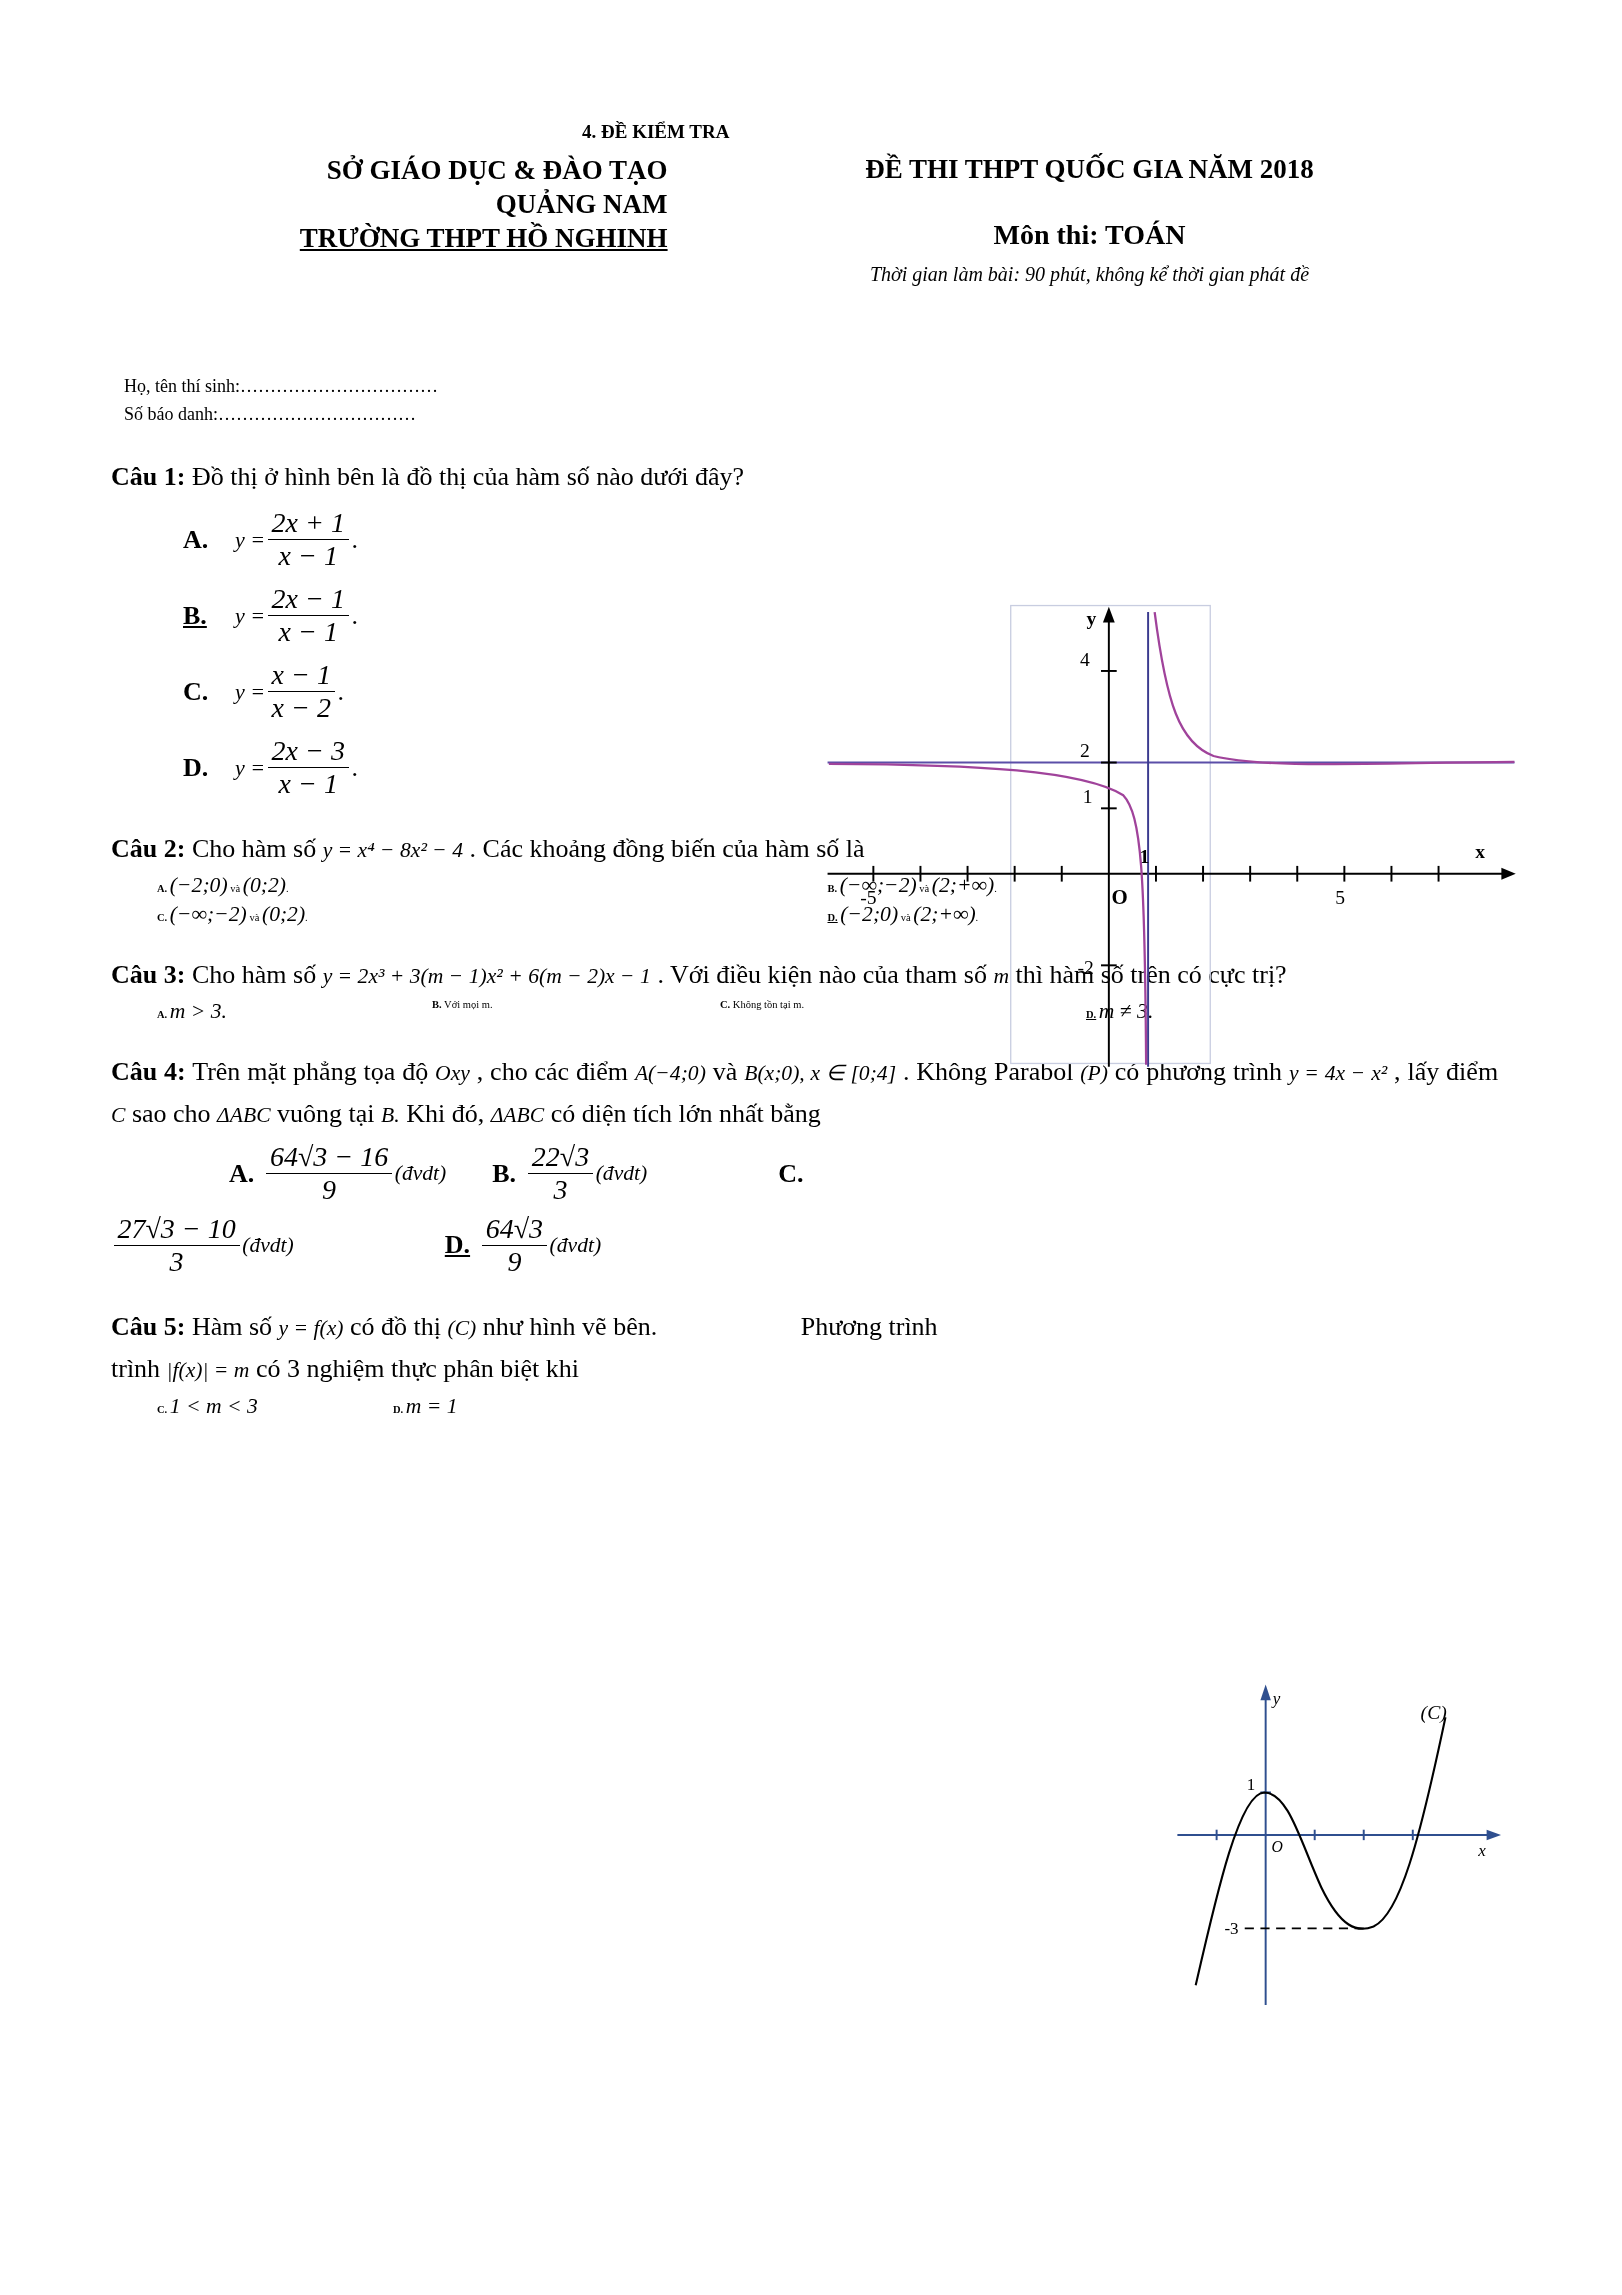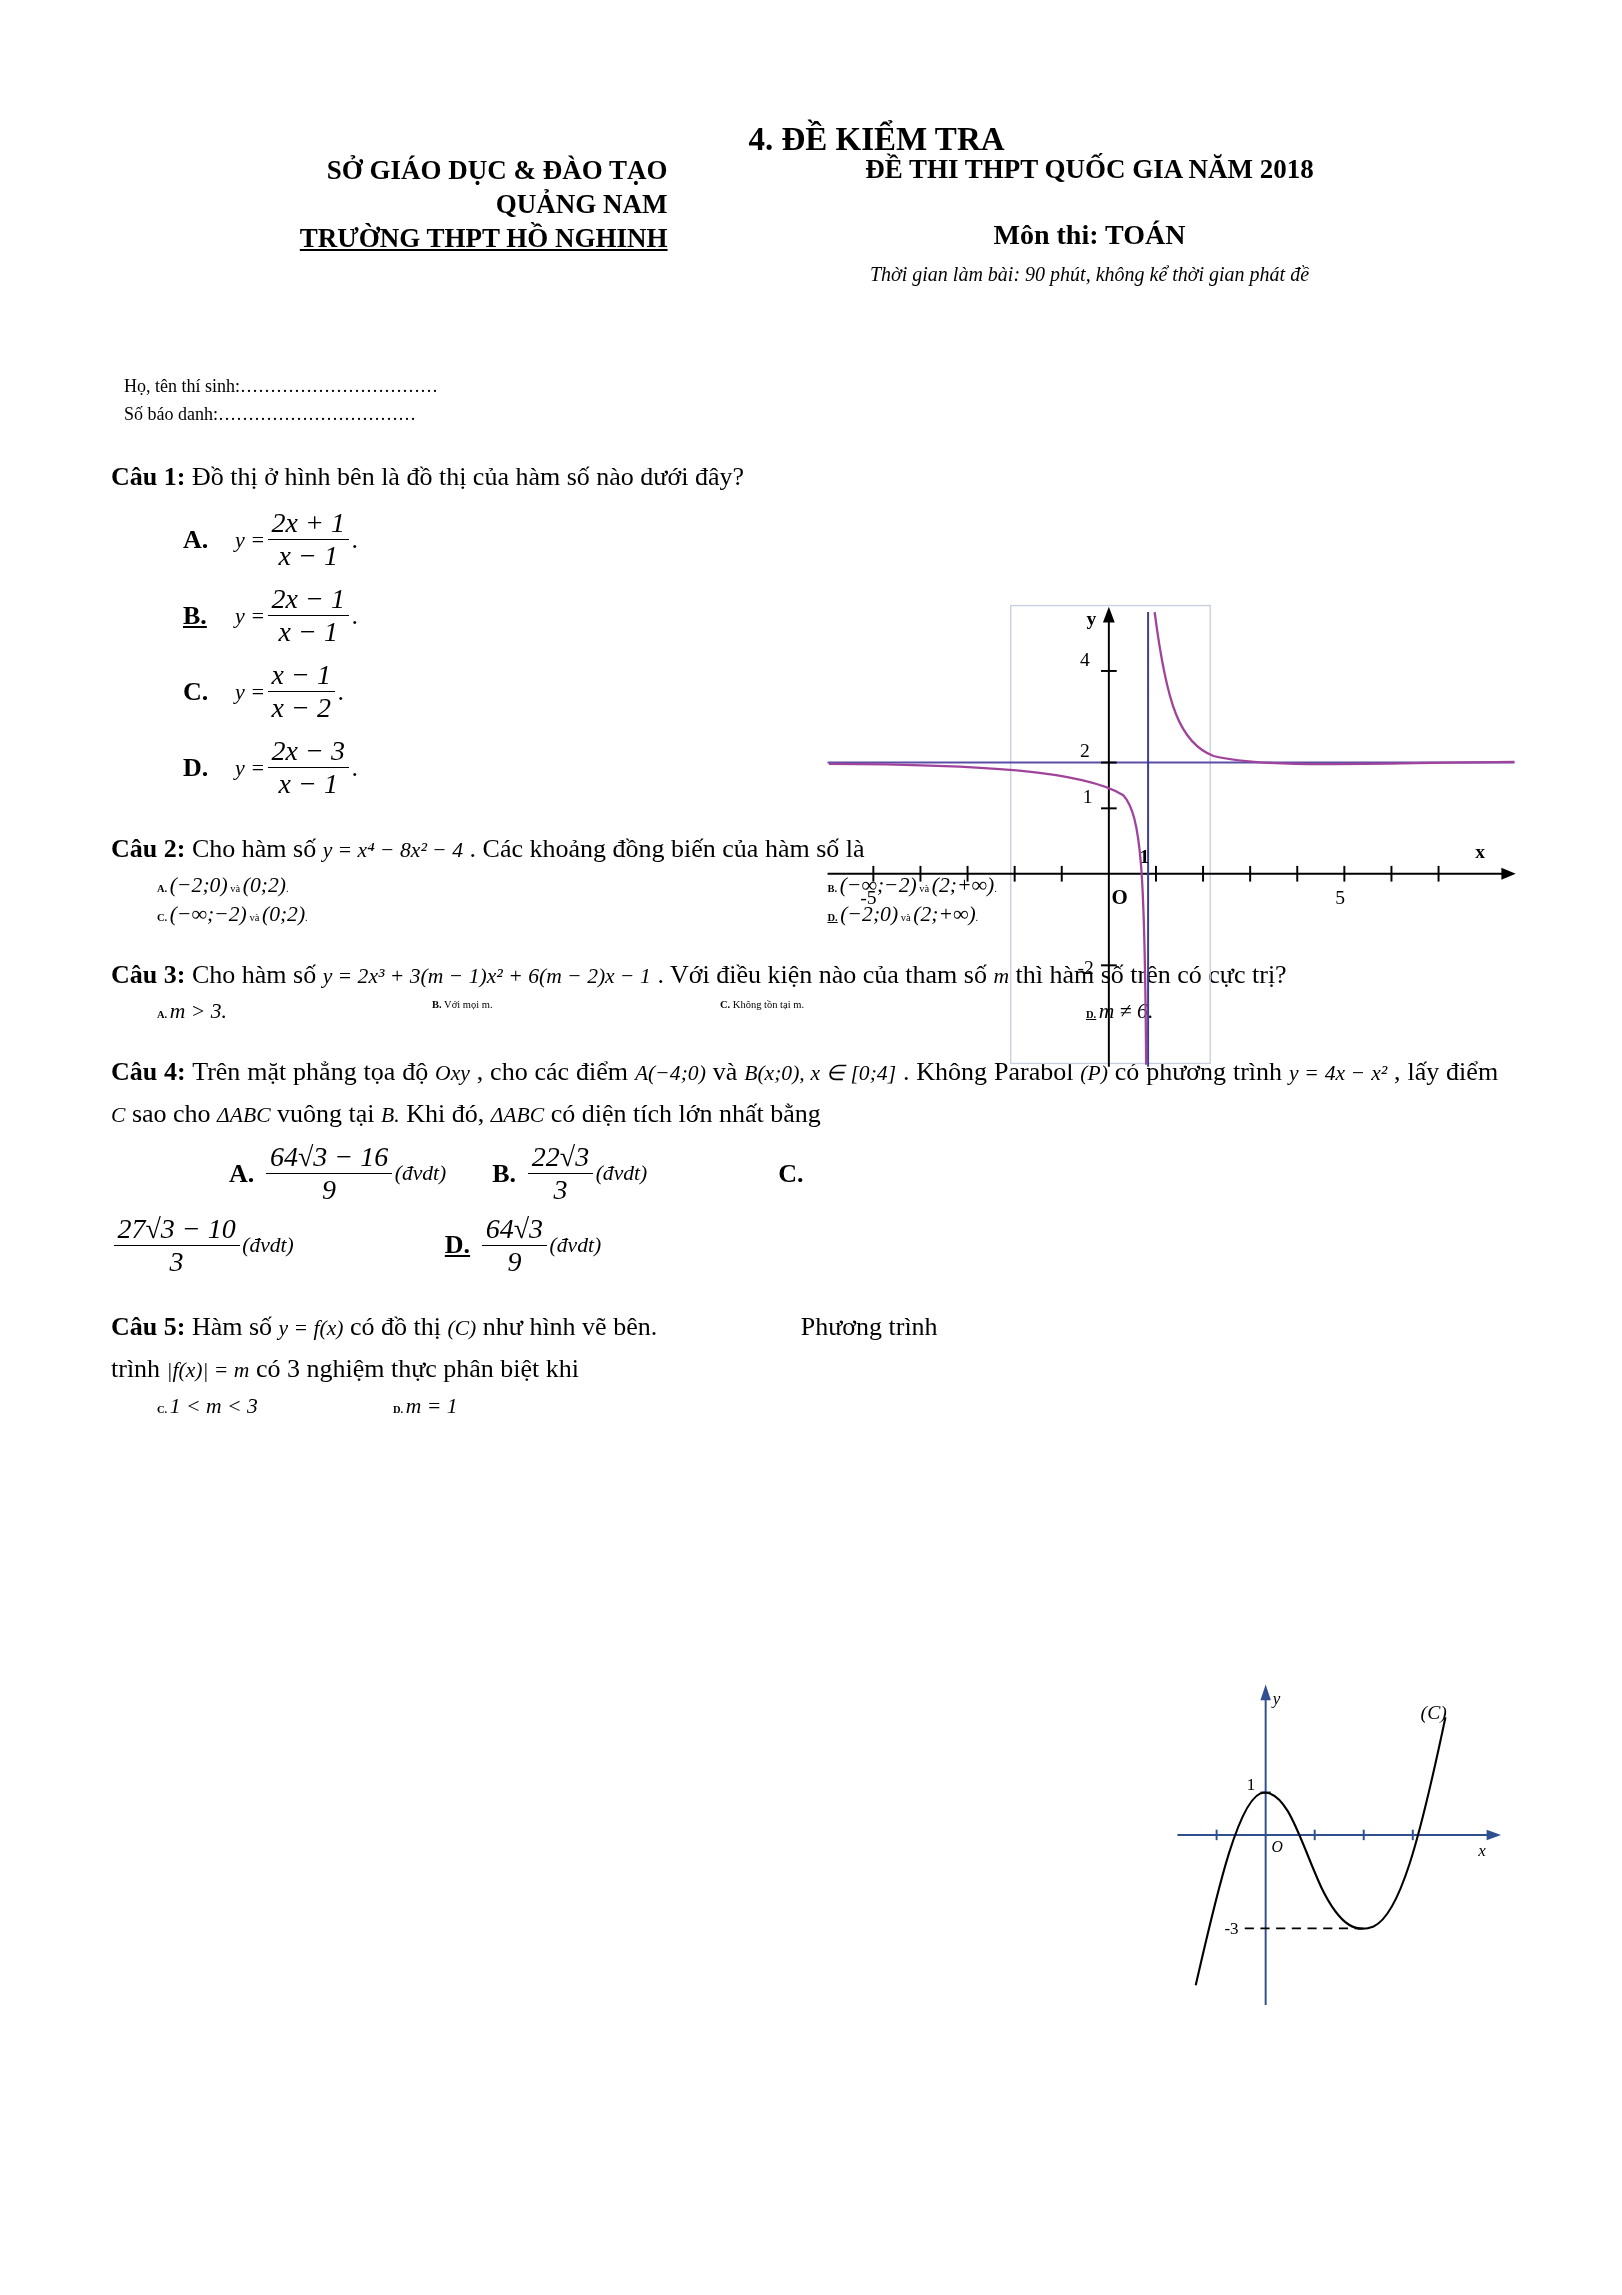--- a/index.html
+++ b/index.html
@@ -29,23 +29,22 @@
     text-align:right;
     font-weight:bold;
     font-size:27px;
     line-height:1.25;
   }
   .hdr-left .u { text-decoration:underline; display:inline-block; }
   .hdr-center-top {
     position:absolute;
     left:471px; top:3.3px;
     width:589px;
-    text-align:center;
     font-weight:bold;
-    font-size:33px;
+    font-size:19px;
   }
   .hdr-right {
     position:absolute;
     left:576px; top:36px;
     width:805px;
     text-align:center;
   }
   .hdr-right .line1 { font-weight:bold; font-size:27px; }
   .hdr-right .line2 { font-weight:bold; font-size:28px; margin-top:34px; }
   .hdr-right .line3 { font-style:italic; font-size:20px; margin-top:11.8px; }
@@ -304,21 +303,21 @@
     <div style="width:288px;">
       <span class="lbl">B.</span>
       <span>Với mọi m.</span>
     </div>
     <div style="width:366px;">
       <span class="lbl">C.</span>
       <span>Không tồn tại m.</span>
     </div>
     <div>
       <span class="lbl u">D.</span>
-      <span class="math small">m ≠ 6.</span>
+      <span class="math small">m ≠ 3.</span>
     </div>
   </div>
 
   <div class="q">
     <span class="qnum">Câu 4:</span>
     <span>Trên mặt phẳng tọa độ</span>
     <span class="math small">Oxy</span>
     <span>, cho các điểm</span>
     <span class="math small">A(−4;0)</span>
     <span>và</span>

